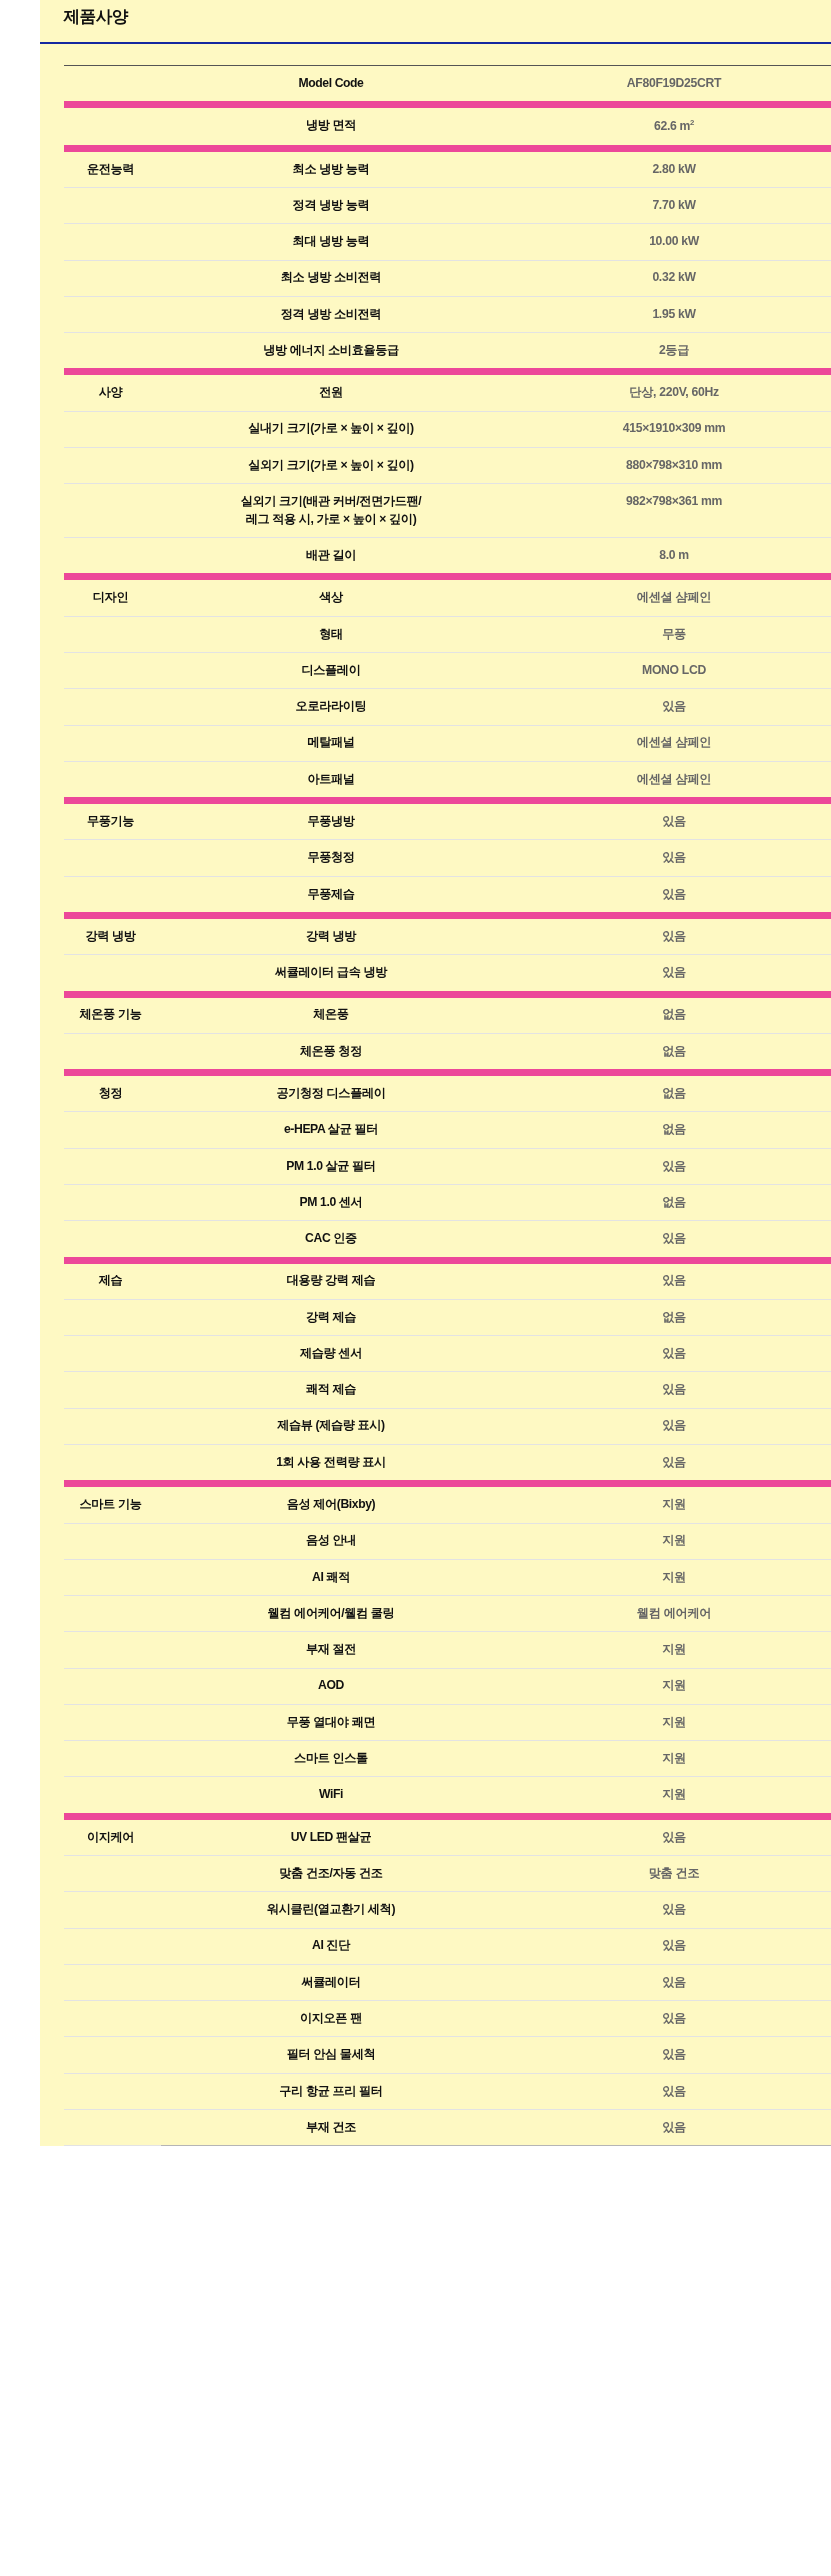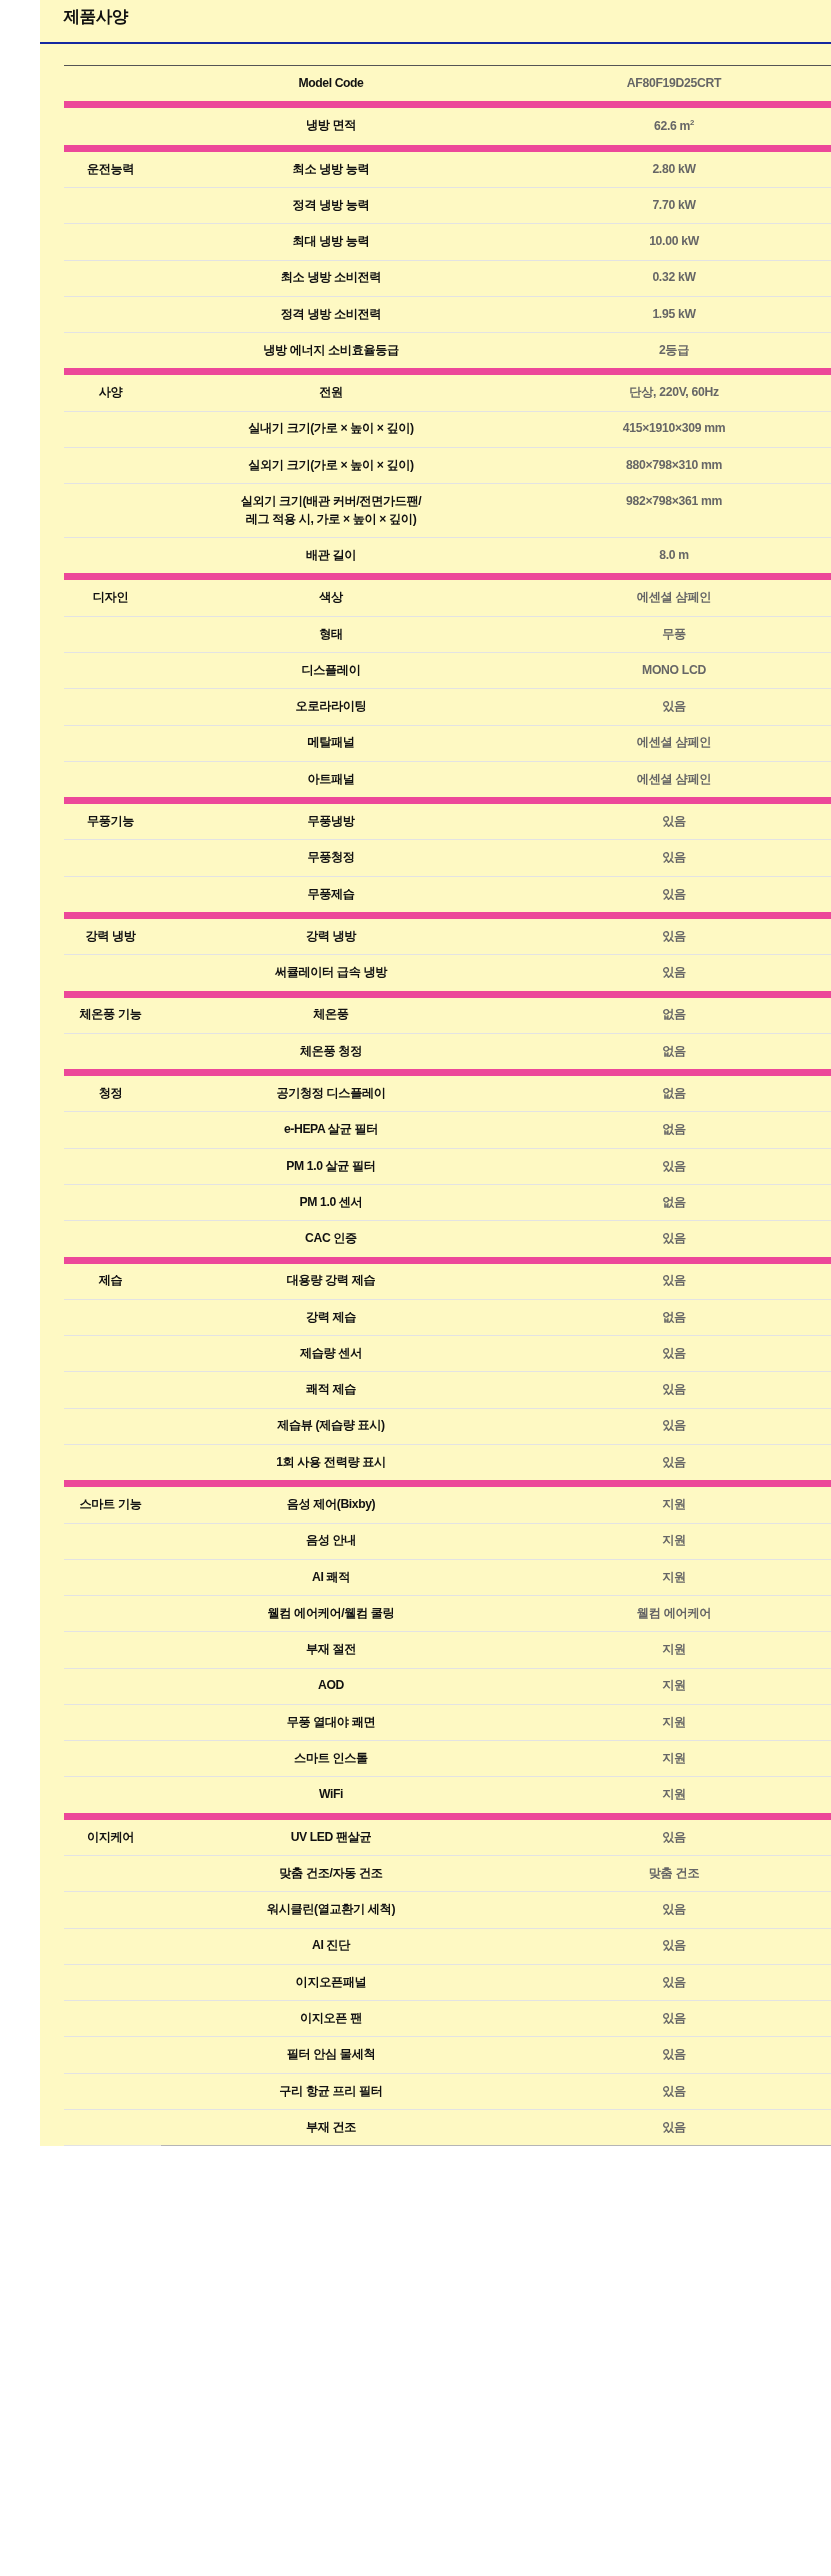--- a/index.html
+++ b/index.html
@@ -350,21 +350,21 @@
             <td class="label">워시클린(열교환기 세척)</td>
             <td class="value">있음</td>
           </tr>
           <tr>
             <td class="cat empty"></td>
             <td class="label">AI 진단</td>
             <td class="value">있음</td>
           </tr>
           <tr>
             <td class="cat empty"></td>
-            <td class="label">이지오픈패널</td>
+            <td class="label">써큘레이터</td>
             <td class="value">있음</td>
           </tr>
           <tr>
             <td class="cat empty"></td>
             <td class="label">이지오픈 팬</td>
             <td class="value">있음</td>
           </tr>
           <tr>
             <td class="cat empty"></td>
             <td class="label">필터 안심 물세척</td>

